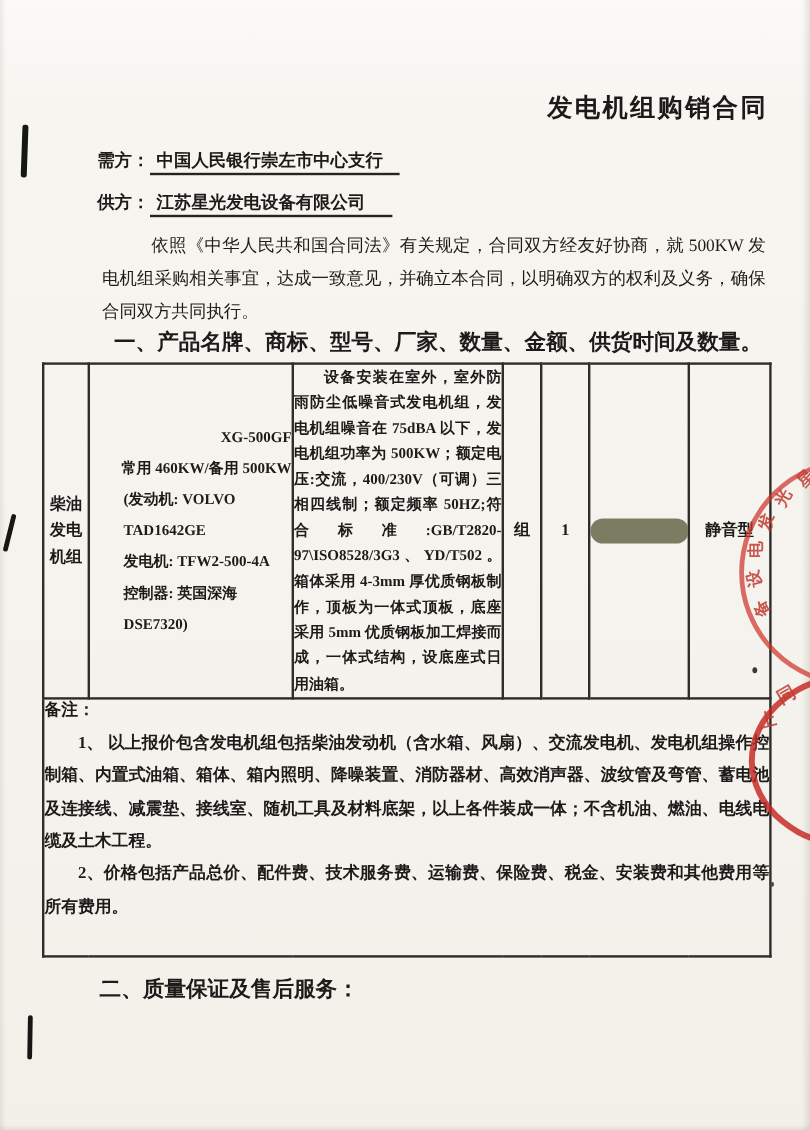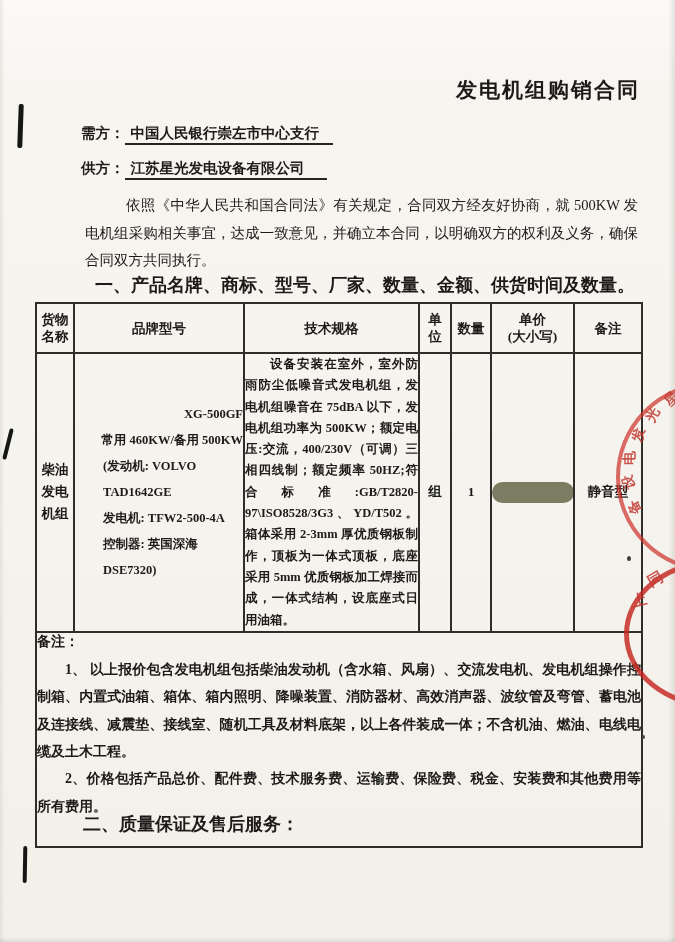--- a/index.html
+++ b/index.html
@@ -86,45 +86,33 @@
   <colgroup>
     <col style="width:38px">
       <col style="width:170px">
       <col style="width:175px">
     <col style="width:32px">
       <col style="width:40px">
       <col style="width:83px">
       <col style="width:68px">
   </colgroup>
   <tbody>
-      <tr style="height:50px">
-    <th>货物
-名称</th>
-    <th>品牌型号</th>
-    <th>技术规格</th>
-    <th>单
-位</th>
-    <th>数量</th>
-    <th>单价
-(大小写)</th>
-    <th>备注</th>
-  </tr>
   <tr style="height:245px">
     <td class="cell-goods">柴油
 发电
 机组</td>
     <td class="cell-brand">
       <span class="brand-top">XG-500GF
 常用 460KW/备用 500KW</span>
       <span class="brand-rest">(发动机: VOLVO TAD1642GE
 发电机: TFW2-500-4A
 控制器: 英国深海
 DSE7320)</span>
     </td>
-    <td class="cell-specs">设备安装在室外，室外防雨防尘低噪音式发电机组，发电机组噪音在 75dBA 以下，发电机组功率为 500KW；额定电压:交流，400/230V（可调）三相四线制；额定频率 50HZ;符合标准:GB/T2820-97\ISO8528/3G3、YD/T502。箱体采用 2-3mm 厚优质钢板制作，顶板为一体式顶板，底座采用 5mm 优质钢板加工焊接而成，一体式结构，设底座式日用油箱。</td>
+    <td class="cell-specs">设备安装在室外，室外防雨防尘低噪音式发电机组，发电机组噪音在 75dBA 以下，发电机组功率为 500KW；额定电压:交流，400/230V（可调）三相四线制；额定频率 50HZ;符合标准:GB/T2820-97\ISO8528/3G3、YD/T502。箱体采用 4-3mm 厚优质钢板制作，顶板为一体式顶板，底座采用 5mm 优质钢板加工焊接而成，一体式结构，设底座式日用油箱。</td>
     <td class="cell-mid">组</td>
     <td class="cell-mid">1</td>
     <td class="cell-mid">
       <div class="redact-pill"></div>
     </td>
     <td class="cell-mid">静音型</td>
   </tr>
   <tr style="height:215px">
     <td class="cell-notes" colspan="7">
       <p class="notes-label">备注：</p>

